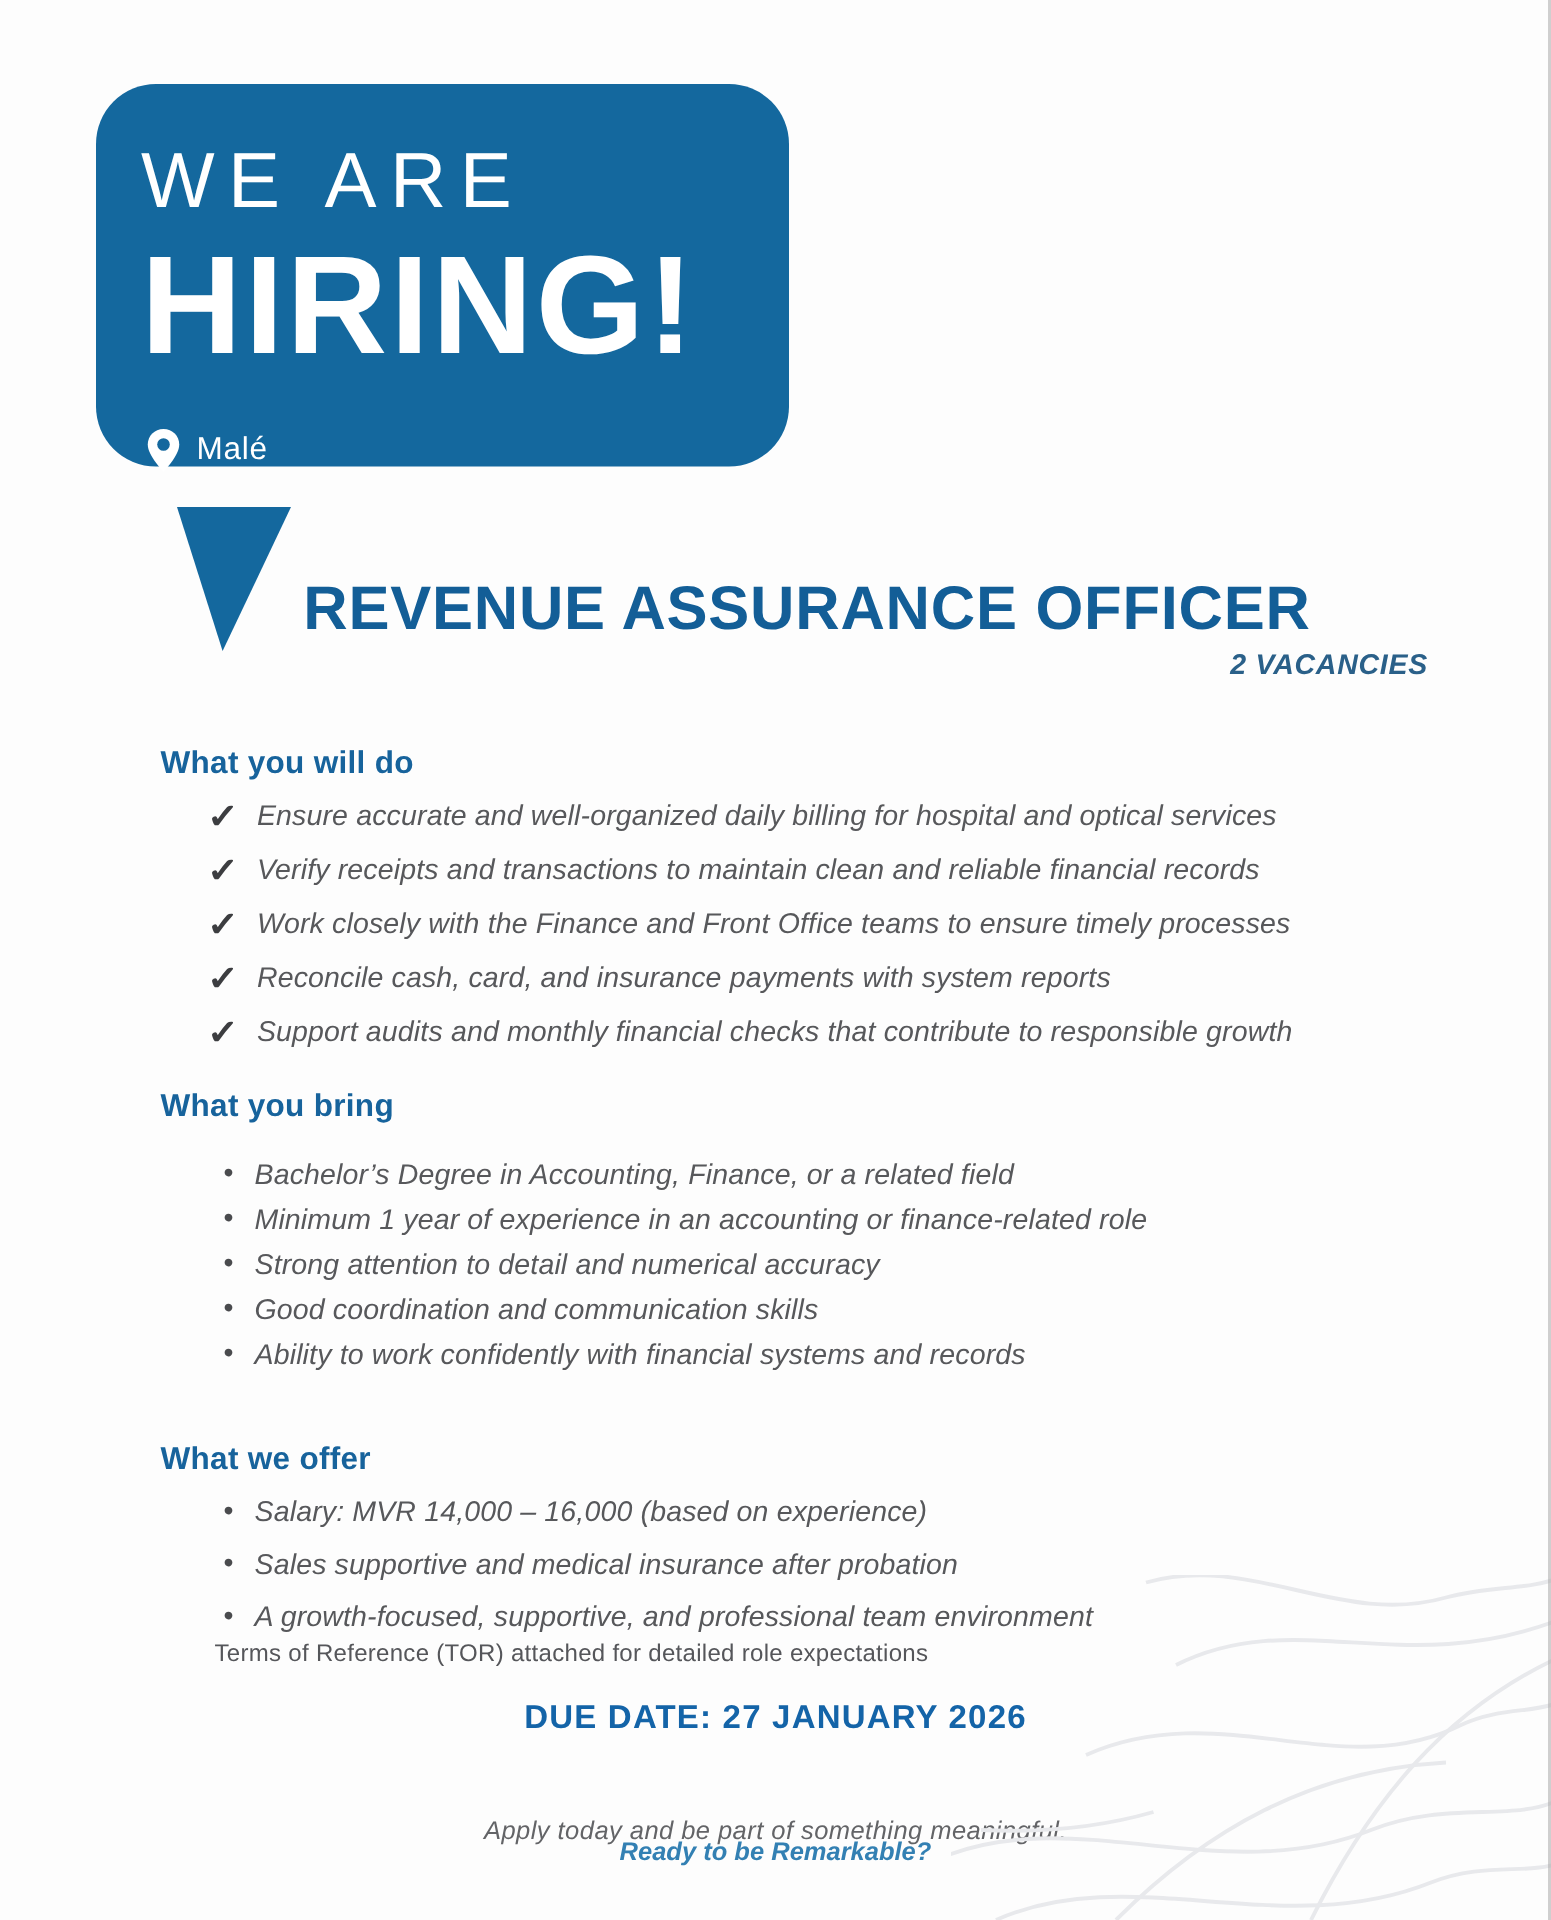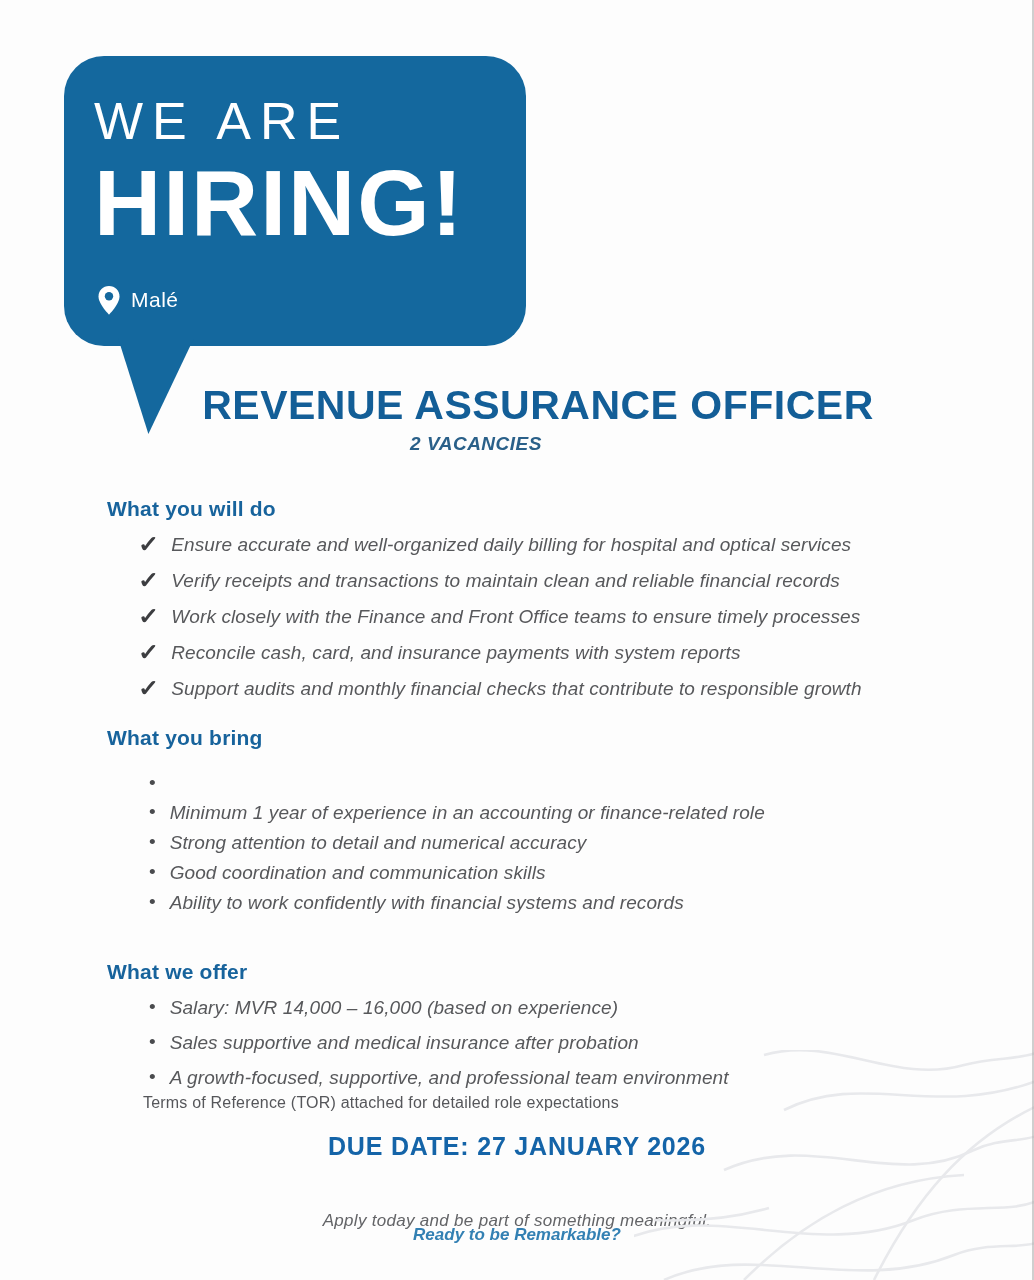--- a/index.html
+++ b/index.html
@@ -24,21 +24,21 @@
     background:var(--page-bg);
     overflow:hidden;
   }
   .edge-line{
     position:absolute;right:0;top:0;width:2px;height:100%;
     background:#a9a9a9;opacity:.55;
   }
 
   
   .bubble{
-    position:absolute;left:64px;top:56px;width:462px;height:290px;
+    position:absolute;left:64px;top:56px;width:462px;height:255px;
     background:var(--brand-blue);
     border-radius:40px;
     color:#fff;
     padding:38px 28px 0 30px;
   }
   .bubble-tail{
     position:absolute;left:118px;top:338px;width:76px;height:96px;
     background:var(--brand-blue);
     clip-path:polygon(0 0,100% 0,40% 100%);
   }
@@ -67,21 +67,21 @@
   }
 
   
   .job-title{
     position:absolute;left:0;top:382px;width:1034px;text-align:center;
     font-size:41px;font-weight:800;color:var(--title-blue);
     letter-spacing:.5px;
     padding-left:42px;
   }
   .job-vacancies{
-    position:absolute;left:0;top:433px;width:952px;text-align:center;
+    position:absolute;left:0;top:433px;width:952px;text-align:right;
     font-size:19px;font-style:italic;font-weight:600;color:var(--vacancy-blue);
     letter-spacing:.5px;
   }
 
   
   .sections{
     position:absolute;left:107px;top:497px;width:826px;
   }
   .section h2{
     font-size:21px;font-weight:700;color:var(--heading-blue);
@@ -115,21 +115,21 @@
     line-height:23px;letter-spacing:.1px;
   }
 
   
   .tor-note{
     position:absolute;left:143px;top:1094px;
     font-size:16px;color:#55565a;letter-spacing:.2px;
   }
   .due-date{
     position:absolute;left:0;top:1132px;width:1034px;text-align:center;
-    font-size:25px;font-weight:800;color:var(--due-blue);
+    font-size:22px;font-weight:800;color:var(--due-blue);
     letter-spacing:.8px;
   }
   .footer-bold{
     position:absolute;left:0;top:1187px;width:1034px;text-align:center;
     font-size:17px;font-weight:700;font-style:italic;color:var(--accent-blue);margin-top:38px;
   }
   .footer-sub{
     position:absolute;left:0;top:1211px;width:1034px;text-align:center;
     font-size:17px;font-style:italic;color:#636467;letter-spacing:.3px;
   }
@@ -188,20 +188,21 @@
             <span class="item-text">Support audits and monthly financial checks that contribute to responsible growth</span>
           </li>
         </ul>
     </div>
 
     <div class="section">
       <h2>What you bring</h2>
       <ul class="bullet-list">
           <li>
             <span class="marker">•</span>
+            <span class="item-text">Bachelor’s Degree in Accounting, Finance, or a related field</span>
           </li>
           <li>
             <span class="marker">•</span>
             <span class="item-text">Minimum 1 year of experience in an accounting or finance-related role</span>
           </li>
           <li>
             <span class="marker">•</span>
             <span class="item-text">Strong attention to detail and numerical accuracy</span>
           </li>
           <li>

